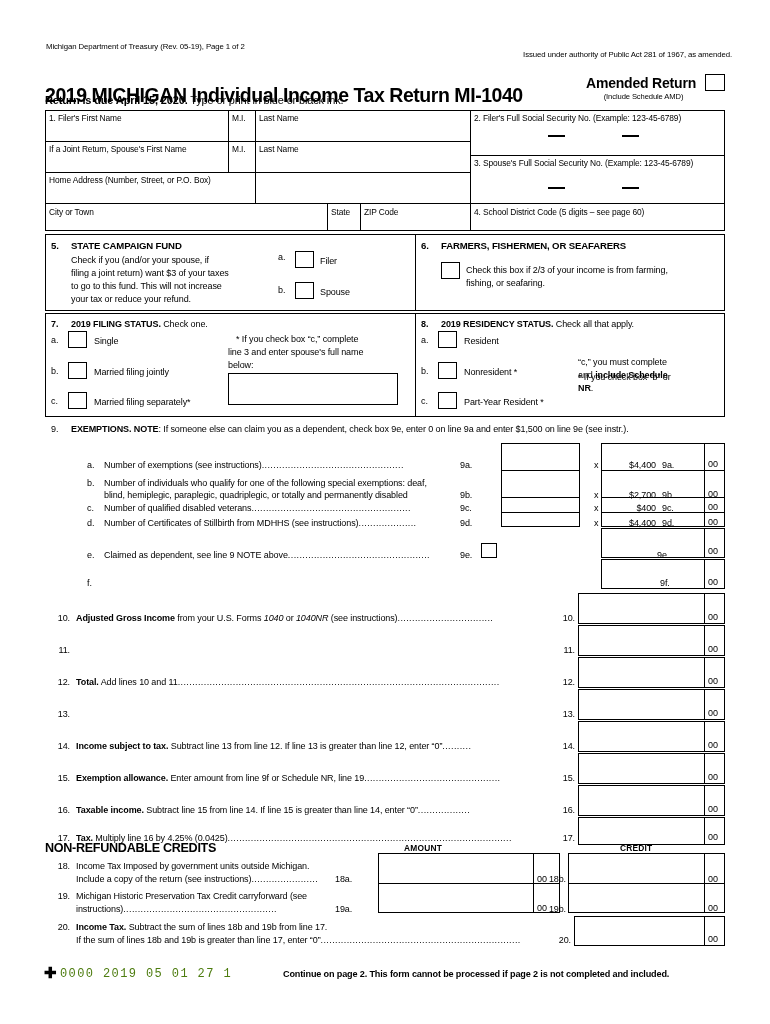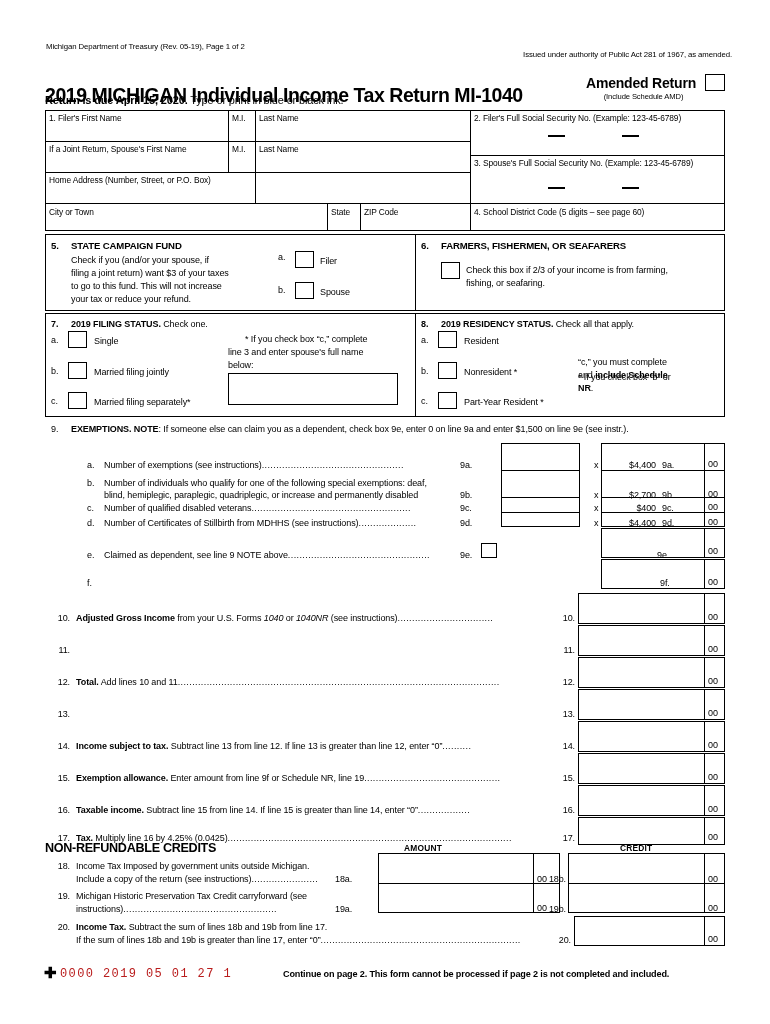--- a/index.html
+++ b/index.html
@@ -36,21 +36,21 @@
 
   .fl { position: absolute; font-size: 8.4px; letter-spacing: -0.1px; }
   .f9 { position: absolute; font-size: 9px; letter-spacing: -0.1px; }
   .f10 { position: absolute; font-size: 9.6px; letter-spacing: -0.15px; }
   .b { font-weight: bold; }
 
   
   .dots { letter-spacing: 0.4px; }
 
   .footer-plus { position: absolute; left: 44px; top: 964px; font-size: 15px; font-weight: bold; }
-  .footer-code { position: absolute; left: 60px; top: 967px; font-size: 12px; font-family: "Liberation Mono", monospace; letter-spacing: 1.4px; color:#b91c1c; }
+  .footer-code { position: absolute; left: 60px; top: 967px; font-size: 12px; font-family: "Liberation Mono", monospace; letter-spacing: 1.4px; color:#4d7c0f; }
   .footer-note { position: absolute; left: 283px; top: 969px; font-size: 9.1px; font-weight: bold; letter-spacing: -0.15px; }
 </style>
 </head>
 <body>
 
 <div class="page">
 
   <div class="hdr-left">Michigan Department of Treasury (Rev. 05-19), Page 1 of 2</div>
   <div class="hdr-right">Issued under authority of Public Act 281 of 1967, as amended.</div>
   <div class="title">2019 MICHIGAN Individual Income Tax Return MI-1040</div>
@@ -144,21 +144,21 @@
   <div class="f9" style="left:94px; top:336px;">Single</div>
 
   <div class="f9" style="left:51px; top:366px;">b.</div>
   <div class="cbx cbx-md" style="position:absolute;left:68px;top:362px;"></div>
   <div class="f9" style="left:94px; top:367px;">Married filing jointly</div>
 
   <div class="f9" style="left:51px; top:396px;">c.</div>
   <div class="cbx cbx-md" style="position:absolute;left:68px;top:392px;"></div>
   <div class="f9" style="left:94px; top:397px;">Married filing separately*</div>
 
-  <div class="f9" style="left:245px; top:334px;">* If you check box “c,” complete</div>
+  <div class="f9" style="left:236px; top:334px;">* If you check box “c,” complete</div>
   <div class="f9" style="left:228px; top:347px;">line 3 and enter spouse's full name</div>
   <div class="f9" style="left:228px; top:360px;">below:</div>
   <div class="bx" style="left:228px; top:373px; width:170px; height:32px;"></div>
 
   <div class="f9 b" style="left:421px; top:319px;">8.</div>
   <div class="f9" style="left:441px; top:319px;"><b>2019 RESIDENCY STATUS.</b><span> Check all that apply.</span></div>
 
   <div class="f9" style="left:421px; top:335px;">a.</div>
   <div class="cbx cbx-md" style="position:absolute;left:438px;top:331px;"></div>
   <div class="f9" style="left:464px; top:336px;">Resident</div>
@@ -191,21 +191,21 @@
 
   <div class="f9" style="left:87px; top:460px;">a.</div>
   <div class="f9" style="left:104px; top:460px;"><span>Number of exemptions (see instructions)</span><span class="dots">.................................................</span></div>
   <div class="f9" style="left:460px; top:460px;">9a.</div>
   <div class="f9" style="left:594px; top:460px;">x</div>
   <div class="f9" style="left:612px; top:460px; width:44px; text-align:right;">$4,400</div>
   <div class="f9" style="left:662px; top:460px;">9a.</div>
 
   <div class="f9" style="left:87px; top:478px;">b.</div>
   <div class="f9" style="left:104px; top:478px;">Number of individuals who qualify for one of the following special exemptions: deaf,</div>
-  <div class="f9" style="left:104px; top:490px;">blind, hemiplegic, paraplegic, quadriplegic, or increase and permanently disabled</div>
+  <div class="f9" style="left:104px; top:490px;">blind, hemiplegic, paraplegic, quadriplegic, or totally and permanently disabled</div>
   <div class="f9" style="left:460px; top:490px;">9b.</div>
   <div class="f9" style="left:594px; top:490px;">x</div>
   <div class="f9" style="left:612px; top:490px; width:44px; text-align:right;">$2,700</div>
   <div class="f9" style="left:662px; top:490px;">9b.</div>
 
   <div class="f9" style="left:87px; top:503px;">c.</div>
   <div class="f9" style="left:104px; top:503px;"><span>Number of qualified disabled veterans</span><span class="dots">.......................................................</span></div>
   <div class="f9" style="left:460px; top:503px;">9c.</div>
   <div class="f9" style="left:594px; top:503px;">x</div>
   <div class="f9" style="left:612px; top:503px; width:44px; text-align:right;">$400</div>

